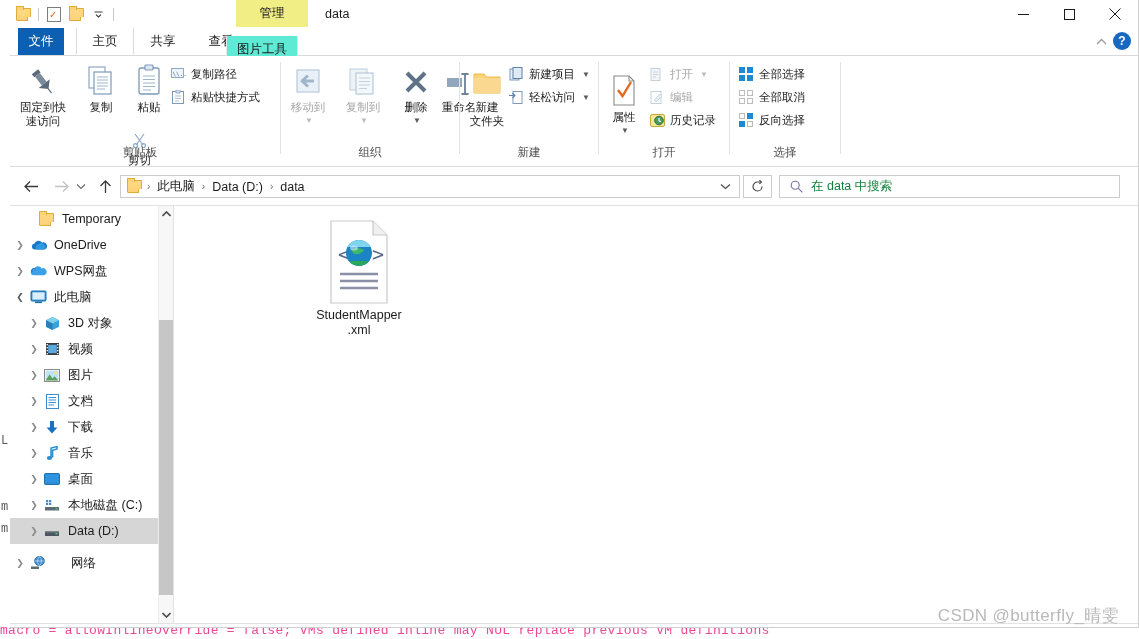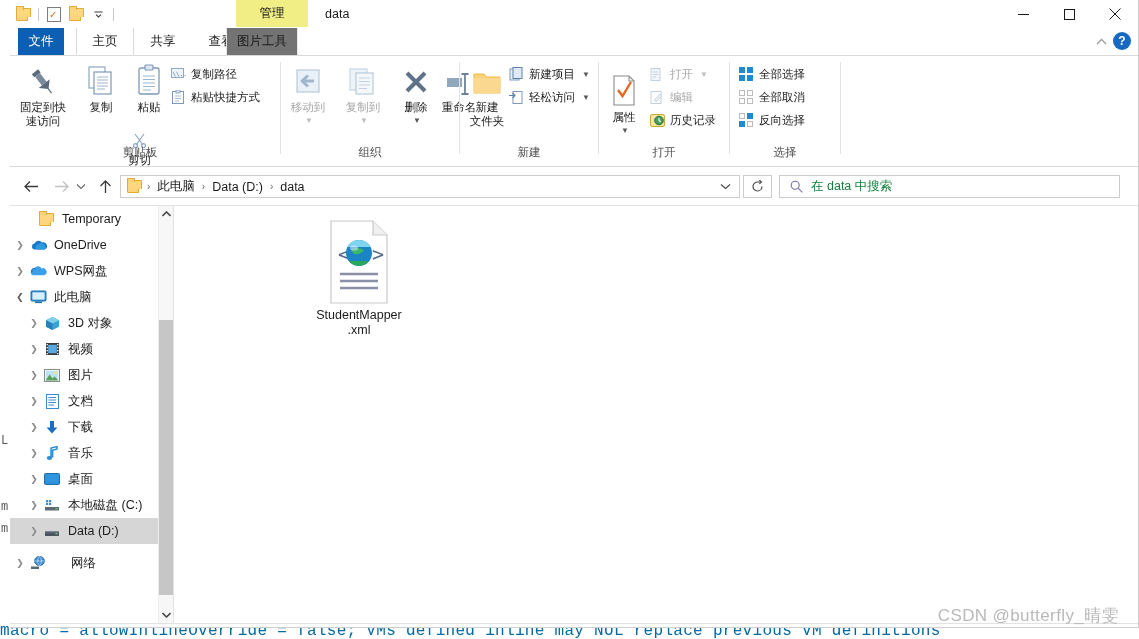--- a/index.html
+++ b/index.html
@@ -9,21 +9,21 @@
     font-family:"Liberation Sans","DejaVu Sans",sans-serif;
     font-size:12px;color:#1b1b1b;
     -webkit-font-smoothing:antialiased;
   }
 
   
   #backdrop{position:absolute;inset:0;background:#ffffff;}
   #bg-bottom-text{
     position:absolute;left:0;bottom:0;width:1139px;height:16px;
     font-family:"Liberation Mono","DejaVu Sans Mono",monospace;
-    font-size:16px;color:#0369a1;white-space:nowrap;overflow:hidden;
+    font-size:13px;color:#ec4899;white-space:nowrap;overflow:hidden;
     letter-spacing:.3px;line-height:16px;
   }
   #bg-left-col{
     position:absolute;left:0;top:430px;width:14px;
     font-family:"Liberation Mono","DejaVu Sans Mono",monospace;
     font-size:12px;color:#5a5a5a;line-height:22px;
   }
   #bg-left-col div{padding-left:1px;}
 
   
@@ -71,21 +71,21 @@
   .wbtn svg{display:block;}
 
   
   #tabstrip{position:relative;height:27px;background:#ffffff;border-bottom:1px solid #dadada;}
   .tab{
     position:absolute;top:0;height:27px;display:flex;align-items:center;justify-content:center;
     font-size:12.5px;color:#1b1b1b;box-sizing:border-box;
   }
   .tab.file{background:#0c5fb3;color:#ffffff;}
   .tab.active{background:#ffffff;border:1px solid #dadada;border-bottom:1px solid #ffffff;border-top:none;}
-  .tab.ctx{background:#737373;border-left:1px solid #e7e7e7;border-right:1px solid #e7e7e7;}
+  .tab.ctx{background:#5eead4;border-left:1px solid #e7e7e7;border-right:1px solid #e7e7e7;margin-top:8px;}
 
   
   #ribbon{position:relative;height:110px;background:#ffffff;border-bottom:1px solid #dadada;}
   .rgroup{position:absolute;top:0;height:108px;box-sizing:border-box;}
   .rgroup .glabel{
     position:absolute;bottom:2px;left:0;width:100%;text-align:center;
     font-size:11.5px;color:#4a4a4a;
   }
   .rsep{position:absolute;top:6px;width:1px;height:92px;background:#e3e3e3;}
   .bigbtn{

